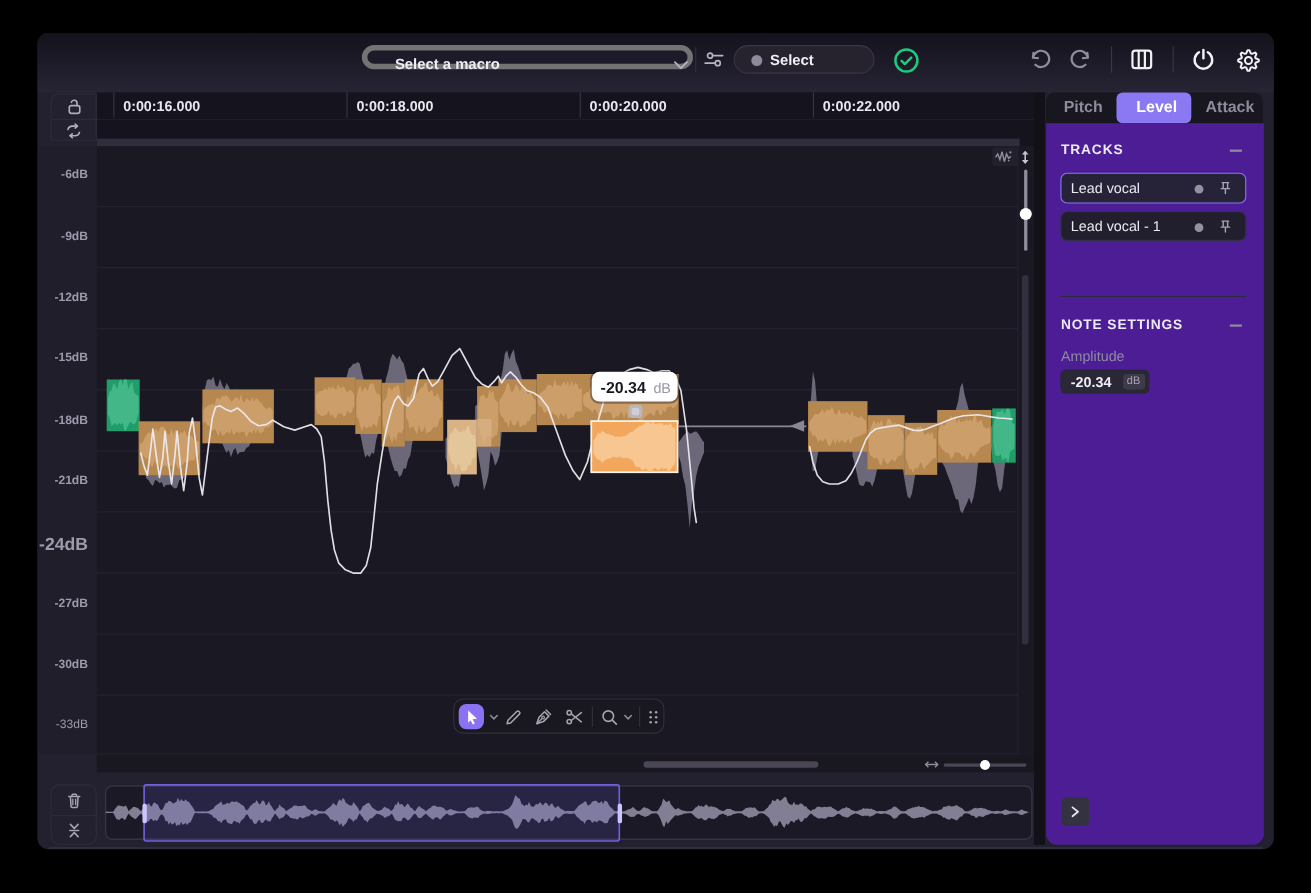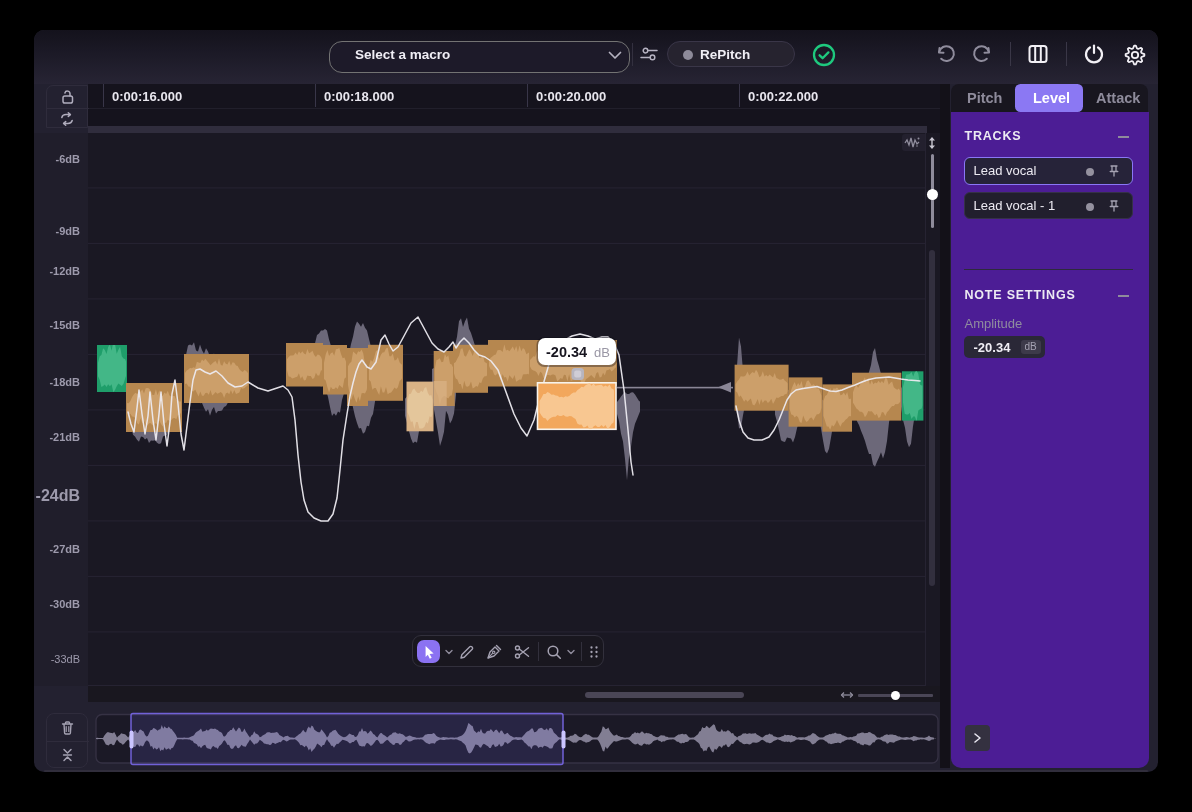--- a/index.html
+++ b/index.html
@@ -5,40 +5,40 @@
   font-family:"Liberation Sans", sans-serif; }
 .abs { position:absolute; }
 #win { position:absolute; left:34px; top:30px; width:1124px; height:742px;
   background:#232130; border-radius:10px; overflow:hidden; }
 .txt { position:absolute; white-space:nowrap; }
 </style></head>
 <body>
 <div id="win">
   <div class="abs" style="left:0;top:0;width:1124px;height:54px;background:linear-gradient(180deg,#14121c 0%,#1c1a27 45%,#272434 100%)"></div>
 
-  <div class="abs" style="left:295px;top:11px;width:301px;height:32px;background:#1d1a29;border:1px solid #737373;border-radius:13px">
+  <div class="abs" style="left:295px;top:11px;width:301px;height:22px;background:#1d1a29;border:5px solid #737373;border-radius:13px">
     <div class="txt" style="left:25px;top:5px;font-size:13.5px;font-weight:bold;color:#f0eef5">Select a macro</div>
     <div class="abs" style="left:277px;top:8px">
         <svg width="16" height="10" viewBox="0 0 16 10" style="display:block">
           <path d="M2.5,2.5 L8,8 L13.5,2.5" fill="none" stroke="#b5b2c0" stroke-width="1.7" stroke-linecap="round" stroke-linejoin="round"></path>
         </svg>
       </div>
   </div>
   <div class="abs" style="left:598px;top:13px;width:1px;height:23px;background:#33303f"></div>
   <div class="abs" style="left:605px;top:16px">
       <svg width="20" height="16" viewBox="0 0 20 16" style="display:block">
         <path d="M9.5,4.6 H18" stroke="#b6b3c2" stroke-width="1.5" stroke-linecap="round"></path>
         <circle cx="6.5" cy="4.6" r="2.3" fill="none" stroke="#b6b3c2" stroke-width="1.5"></circle>
         <path d="M2,11.4 H10.5" stroke="#b6b3c2" stroke-width="1.5" stroke-linecap="round"></path>
         <circle cx="13.5" cy="11.4" r="2.3" fill="none" stroke="#b6b3c2" stroke-width="1.5"></circle>
       </svg>
     </div>
   <div class="abs" style="left:633px;top:11px;width:128px;height:26px;background:#26232f;border:1px solid #3a3648;border-radius:13px">
     <div class="abs" style="left:15px;top:8px;width:10px;height:10px;border-radius:50%;background:#8d8a99"></div>
-    <div class="txt" style="left:32px;top:5px;font-size:13.5px;font-weight:bold;color:#f0eef5">RePitch</div>
+    <div class="txt" style="left:32px;top:5px;font-size:13.5px;font-weight:bold;color:#f0eef5">Select</div>
   </div>
   <div class="abs" style="left:778px;top:13px">
       <svg width="24" height="24" viewBox="0 0 24 24" style="display:block">
         <circle cx="12" cy="12" r="10" fill="none" stroke="#1ec97e" stroke-width="2.3"></circle>
         <path d="M7.6,12.3 L10.6,15.2 L16.4,9.4" fill="none" stroke="#1ec97e" stroke-width="2.3" stroke-linecap="round" stroke-linejoin="round"></path>
       </svg>
     </div>
   <div class="abs" style="left:900px;top:13px">
       <svg width="24" height="24" viewBox="0 0 24 24" style="display:block">
         <path d="M5.5,5 L5,9.5 L9.5,9.8" fill="none" stroke="#8f8c9c" stroke-width="2" stroke-linecap="round" stroke-linejoin="round"></path>
@@ -97,21 +97,21 @@
           <path d="M2.8,6.6 C3.2,4.6 5,3.6 7,3.6 H11" fill="none" stroke="#b0adbd" stroke-width="1.5" stroke-linecap="round"></path>
           <path d="M9.3,1.8 L11.4,3.6 L9.3,5.4" fill="none" stroke="#b0adbd" stroke-width="1.5" stroke-linecap="round" stroke-linejoin="round"></path>
           <path d="M13.2,9.4 C12.8,11.4 11,12.4 9,12.4 H5" fill="none" stroke="#b0adbd" stroke-width="1.5" stroke-linecap="round"></path>
           <path d="M6.7,10.6 L4.6,12.4 L6.7,14.2" fill="none" stroke="#b0adbd" stroke-width="1.5" stroke-linecap="round" stroke-linejoin="round"></path>
         </svg>
       </div>
   </div>
 
   <div class="abs" style="left:0px;top:103px;width:54px;height:553px;background:#201e2b">
     <div class="txt" style="right:8px;top:20px;font-size:11px;font-weight:bold;color:#9d9aac">-6dB</div>
-    <div class="txt" style="right:8px;top:92px;font-size:11px;font-weight:bold;color:#9d9aac">-9dB</div>
+    <div class="txt" style="right:8px;top:76px;font-size:11px;font-weight:bold;color:#9d9aac">-9dB</div>
     <div class="txt" style="right:8px;top:132px;font-size:11px;font-weight:bold;color:#9d9aac">-12dB</div>
     <div class="txt" style="right:8px;top:186px;font-size:11px;font-weight:bold;color:#9d9aac">-15dB</div>
     <div class="txt" style="right:8px;top:243px;font-size:11px;font-weight:bold;color:#9d9aac">-18dB</div>
     <div class="txt" style="right:8px;top:298px;font-size:11px;font-weight:bold;color:#9d9aac">-21dB</div>
     <div class="txt" style="right:8px;top:354px;font-size:16px;font-weight:bold;color:#9d9aac">-24dB</div>
     <div class="txt" style="right:8px;top:410px;font-size:11px;font-weight:bold;color:#9d9aac">-27dB</div>
     <div class="txt" style="right:8px;top:465px;font-size:11px;font-weight:bold;color:#9d9aac">-30dB</div>
     <div class="txt" style="right:8px;top:520px;font-size:11px;font-weight:normal;color:#9d9aac">-33dB</div>
   </div>
 

